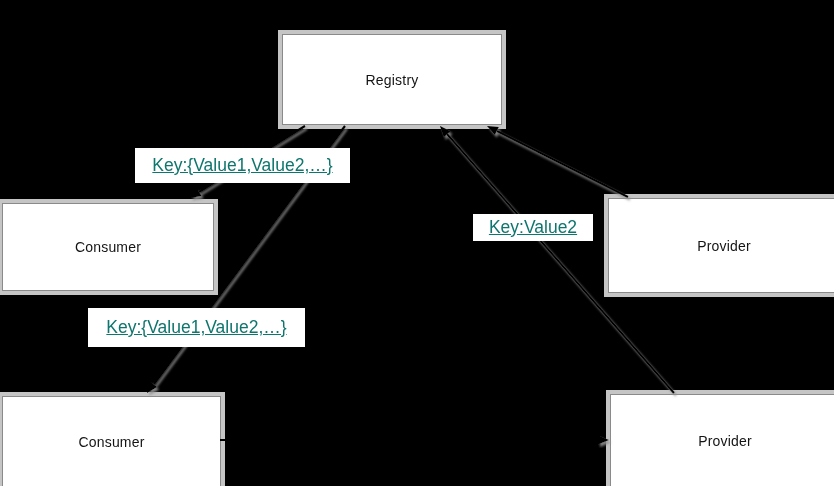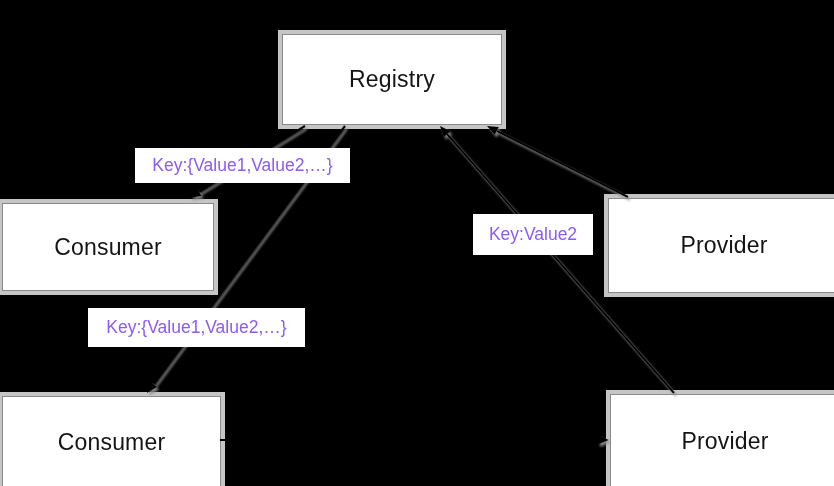--- a/index.html
+++ b/index.html
@@ -17,51 +17,52 @@
     border: 1px solid #8a8a8a;
     box-shadow: 0 0 0 4px #c5c5c5;
     display: flex;
     align-items: center;
     justify-content: center;
     z-index: 1;
     box-sizing: border-box;
   }
   .node-label {
     color: #141414;
-    font-size: 23px;
+    font-size: 14px;
     letter-spacing: 0.2px;
   }
   #node-registry        { left: 282px; top: 34px;  width: 220px; height: 91px; }
   #node-consumer-top    { left: 2px;   top: 203px; width: 212px; height: 88px; }
   #node-provider-top    { left: 608px; top: 198px; width: 232px; height: 95px; }
   #node-consumer-bottom { left: 2px;   top: 396px; width: 219px; height: 92px; }
   #node-provider-bottom { left: 610px; top: 394px; width: 230px; height: 94px; }
 
   .edges-svg {
     position: absolute;
     left: 0; top: 0;
     width: 834px; height: 486px;
     z-index: 2;
     pointer-events: none;
   }
   .edge-label {
     position: absolute;
     background: #ffffff;
-    color: #8b5cf6;
+    color: #0f766e;
     display: flex;
     align-items: center;
     justify-content: center;
     white-space: nowrap;
     font-size: 17.5px;
     z-index: 3;
     box-sizing: border-box;
+    text-decoration: underline;
   }
   #edge-label-subscribe-top    { left: 135px; top: 148px; width: 215px; height: 35px; }
   #edge-label-register-value1  { left: 497px; top: 143px; width: 111px; height: 41px; }
-  #edge-label-register-value2  { left: 473px; top: 214px; width: 120px; height: 41px; }
+  #edge-label-register-value2  { left: 473px; top: 214px; width: 120px; height: 27px; }
   #edge-label-subscribe-bottom { left: 88px;  top: 308px; width: 217px; height: 39px; }
 
   .edge-line { fill: none; stroke: #000000; stroke-width: 2.2; }
   .edge-head { fill: #000000; stroke: none; }
 </style>
 </head>
 <body>
 
 <div class="stage">
 

